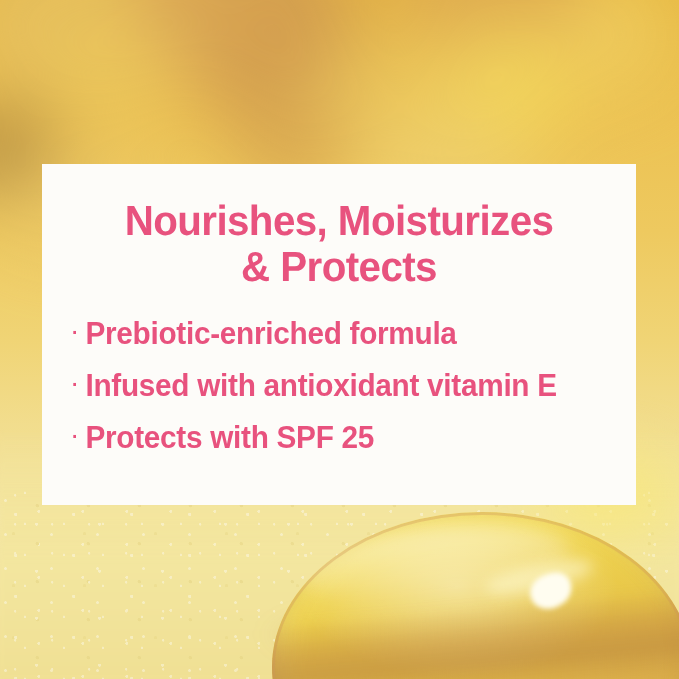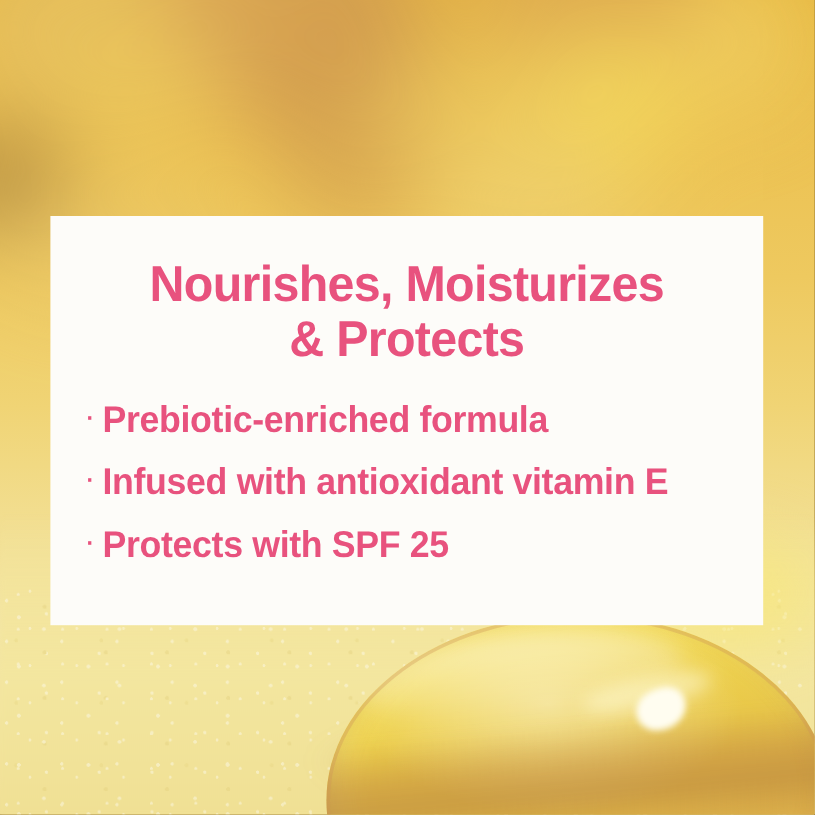--- a/index.html
+++ b/index.html
@@ -179,21 +179,21 @@
     height: 150px;
     border-radius: 50%;
     background: radial-gradient(ellipse at 50% 50%, rgba(248,232,120,.8), rgba(248,232,120,0) 72%);
     filter: blur(16px);
   }
 
   
   .card {
     position: absolute;
     left: 42px;
-    top: 180px;
+    top: 164px;
     width: 594px;
     height: 341px;
     background: #fdfcf9;
     box-sizing: border-box;
     padding: 0;
   }
 
   .headline {
     margin: 0;
     padding: 34px 28px 0 28px;

